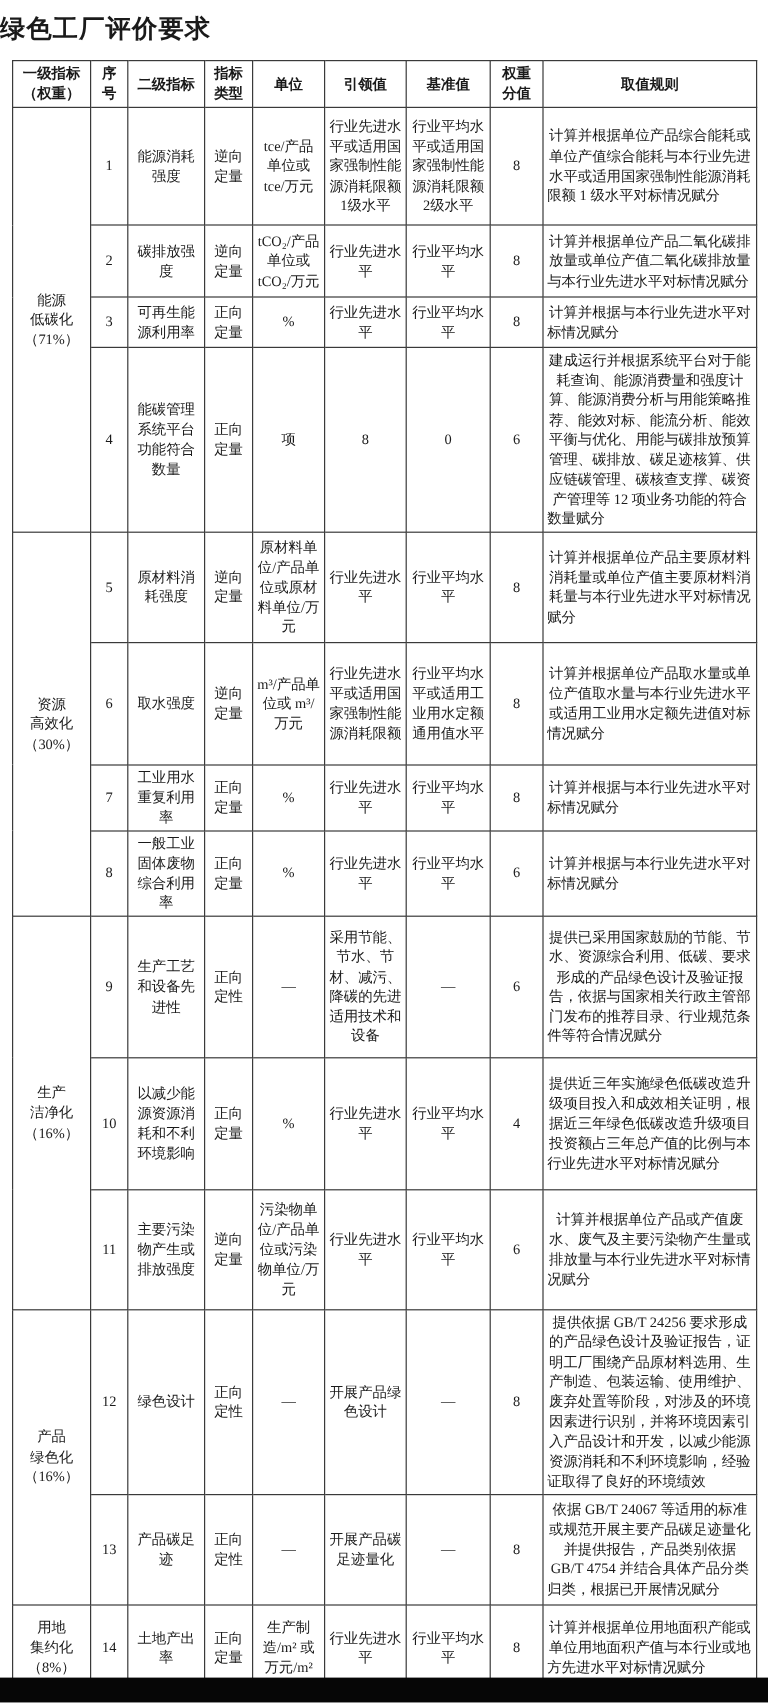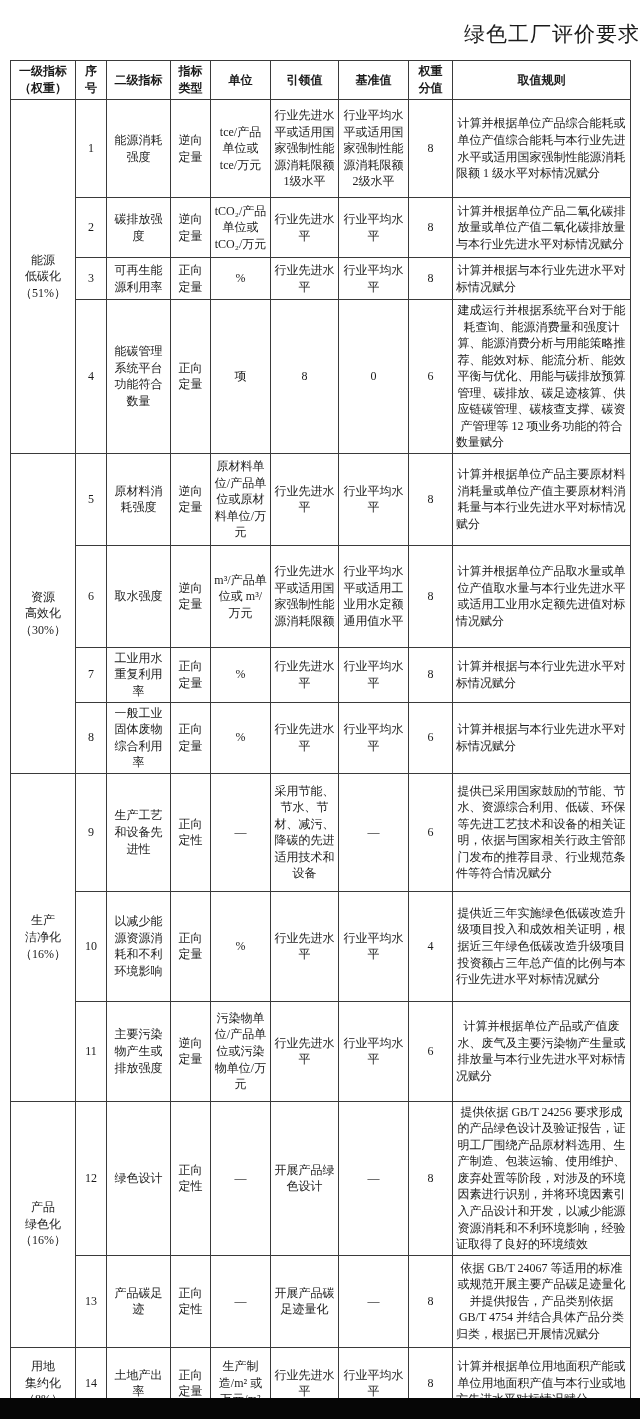--- a/index.html
+++ b/index.html
@@ -6,24 +6,24 @@
   .page{
     position:relative;
     width:640px;
     height:1419px;
     background:#ffffff;
     font-family:"Liberation Serif","DejaVu Serif",serif;
     color:#1a1a1a;
     overflow:hidden;
   }
   .doc-title{
-    text-align:right;
+    text-align:left;
     font-size:21px;
-    font-weight:normal;
-    padding-top:20px;
+    font-weight:bold;
+    padding-top:10px;
     margin:0 0 12px 0;
     letter-spacing:1px;
   }
   table.eval{
     border-collapse:collapse;
     table-layout:fixed;
     width:620px;
     margin:0 10px;
     padding-left:48px;
   }
@@ -91,21 +91,21 @@
         <th>权重
 分值</th>
         <th>取值规则</th>
       </tr>
     </thead>
     <tbody>
 
       <tr style="height:98px">
         <td class="grp" rowspan="4">能源
 低碳化
-（51%）</td>
+（71%）</td>
         <td>1</td>
         <td>能源消耗强度</td>
         <td>逆向定量</td>
         <td>tce/产品单位或 tce/万元</td>
         <td>行业先进水平或适用国家强制性能源消耗限额1级水平</td>
         <td>行业平均水平或适用国家强制性能源消耗限额2级水平</td>
         <td>8</td>
         <td class="rule">计算并根据单位产品综合能耗或单位产值综合能耗与本行业先进水平或适用国家强制性能源消耗限额 1 级水平对标情况赋分</td>
       </tr>
       <tr style="height:60px">
@@ -187,21 +187,21 @@
         <td class="grp" rowspan="3">生产
 洁净化
 （16%）</td>
         <td>9</td>
         <td>生产工艺和设备先进性</td>
         <td>正向定性</td>
         <td>—</td>
         <td>采用节能、节水、节材、减污、降碳的先进适用技术和设备</td>
         <td>—</td>
         <td>6</td>
-        <td class="rule">提供已采用国家鼓励的节能、节水、资源综合利用、低碳、环保等先进工艺技术和设备的相关证明，依据与国家相关行政主管部门发布的推荐目录、行业规范条件等符合情况赋分</td>
+        <td class="rule">提供已采用国家鼓励的节能、节水、资源综合利用、低碳、要求形成的产品绿色设计及验证报告，依据与国家相关行政主管部门发布的推荐目录、行业规范条件等符合情况赋分</td>
       </tr>
       <tr style="height:110px">
         <td>10</td>
         <td>以减少能源资源消耗和不利环境影响</td>
         <td>正向定量</td>
         <td>%</td>
         <td>行业先进水平</td>
         <td>行业平均水平</td>
         <td>4</td>
         <td class="rule">提供近三年实施绿色低碳改造升级项目投入和成效相关证明，根据近三年绿色低碳改造升级项目投资额占三年总产值的比例与本行业先进水平对标情况赋分</td>

